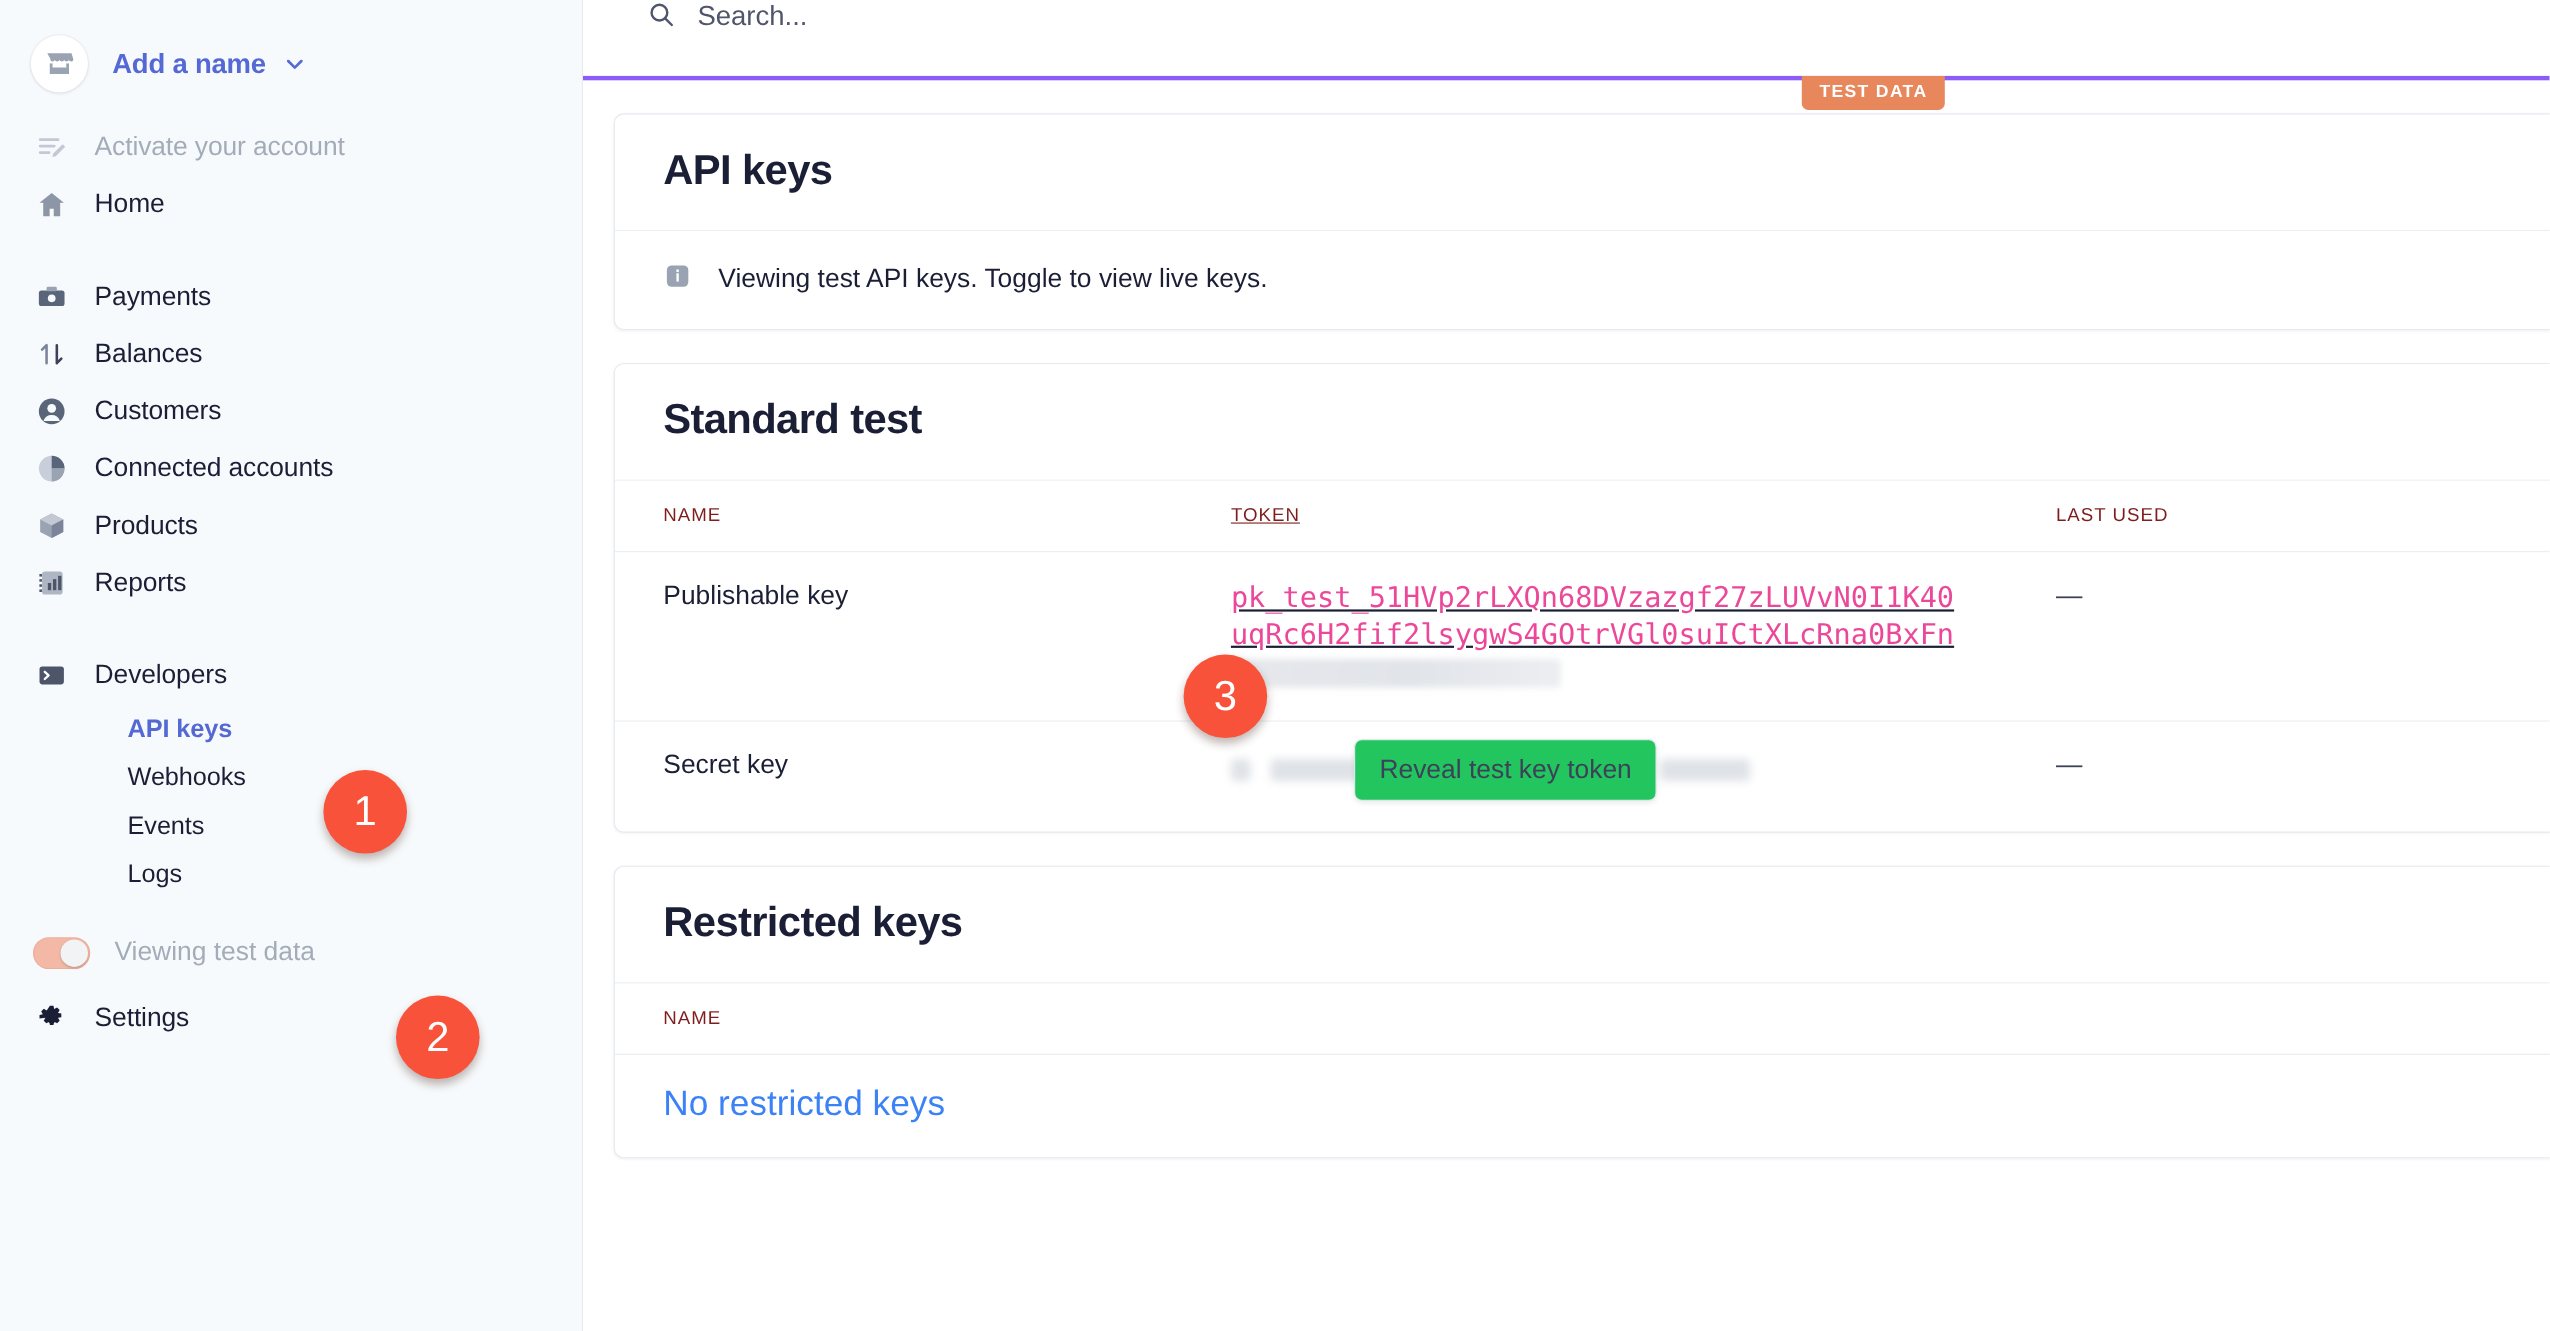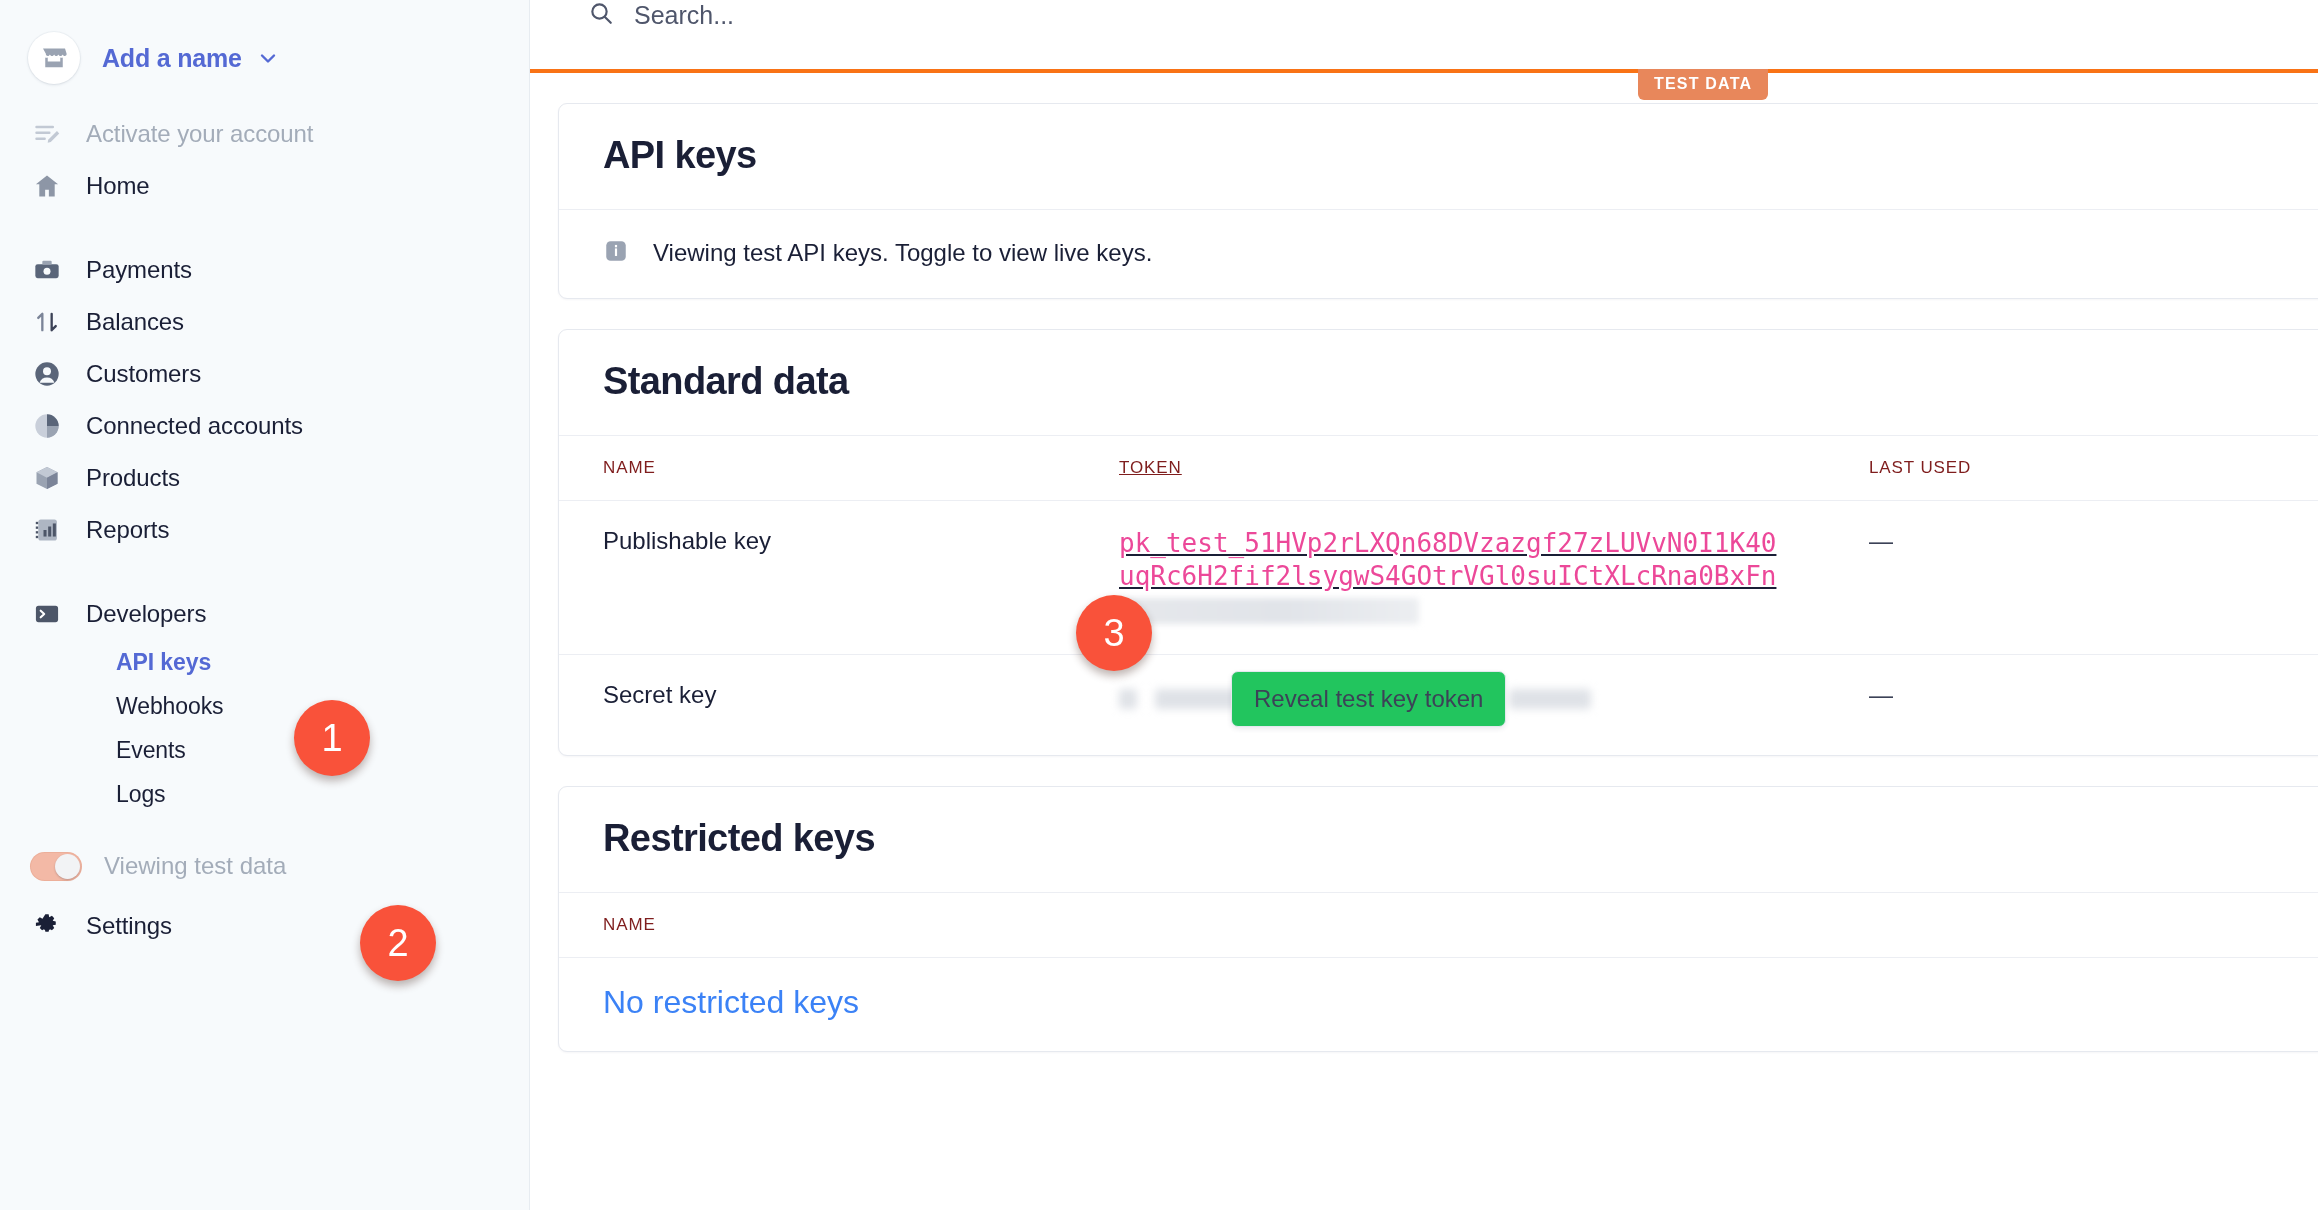--- a/index.html
+++ b/index.html
@@ -80,21 +80,21 @@
 
   
   .main { flex: 1 1 auto; position: relative; height: 1210px; background:#fff; overflow: hidden; }
   .topbar {
     height: 69px; display: flex; align-items: flex-start;
     padding-left: 58px; background: #fff;
   }
   .search-wrap { display: flex; align-items: center; }
   .search-ph { margin-left: 20px; font-size: 25px; color: #4f566b; }
 
-  .testline { height: 4px; background: #f97316; width: 100%; position: relative; }
+  .testline { height: 4px; background: #8b5cf6; width: 100%; position: relative; }
   .test-badge {
     position: absolute; top: 0; left: 1108px;
     background: #e8875b; color: #fff;
     font-size: 16px; font-weight: 700; letter-spacing: 1.2px;
     padding: 6px 16px 7px 16px;
     border-radius: 0 0 6px 6px;
   }
 
   .content { padding: 30px 0 0 28px; }
 
@@ -355,21 +355,21 @@
                 <rect x="11" y="9.6" width="2" height="7" fill="#fff"></rect>
                 <rect x="11" y="6.4" width="2" height="2.2" fill="#fff"></rect>
               </svg>
           </span>
           <span class="banner-text">Viewing test API keys. Toggle to view live keys.</span>
         </div>
       </div>
 
       <div class="card">
         <div class="card-head">
-          <div class="card-title">Standard data</div>
+          <div class="card-title">Standard test</div>
         </div>
         <table class="keys">
           <thead>
             <tr>
               <th class="col-name">NAME</th>
               <th class="col-token">TOKEN</th>
               <th class="col-used">LAST USED</th>
             </tr>
           </thead>
           <tbody>

